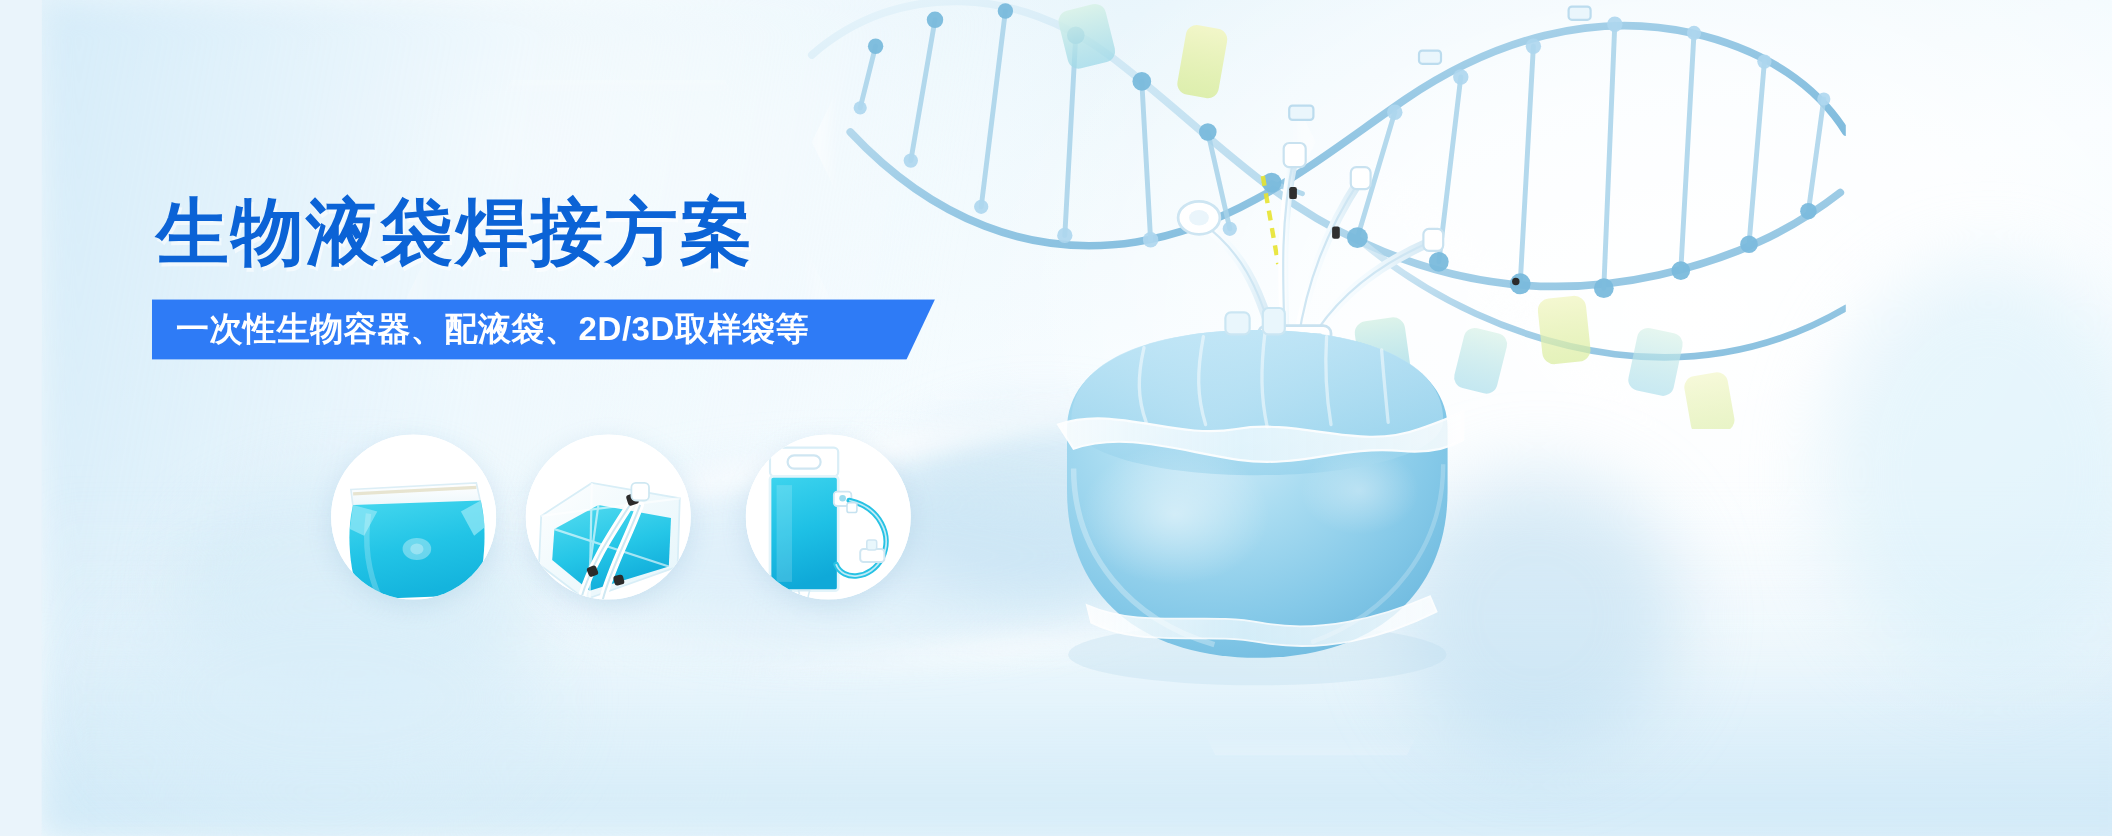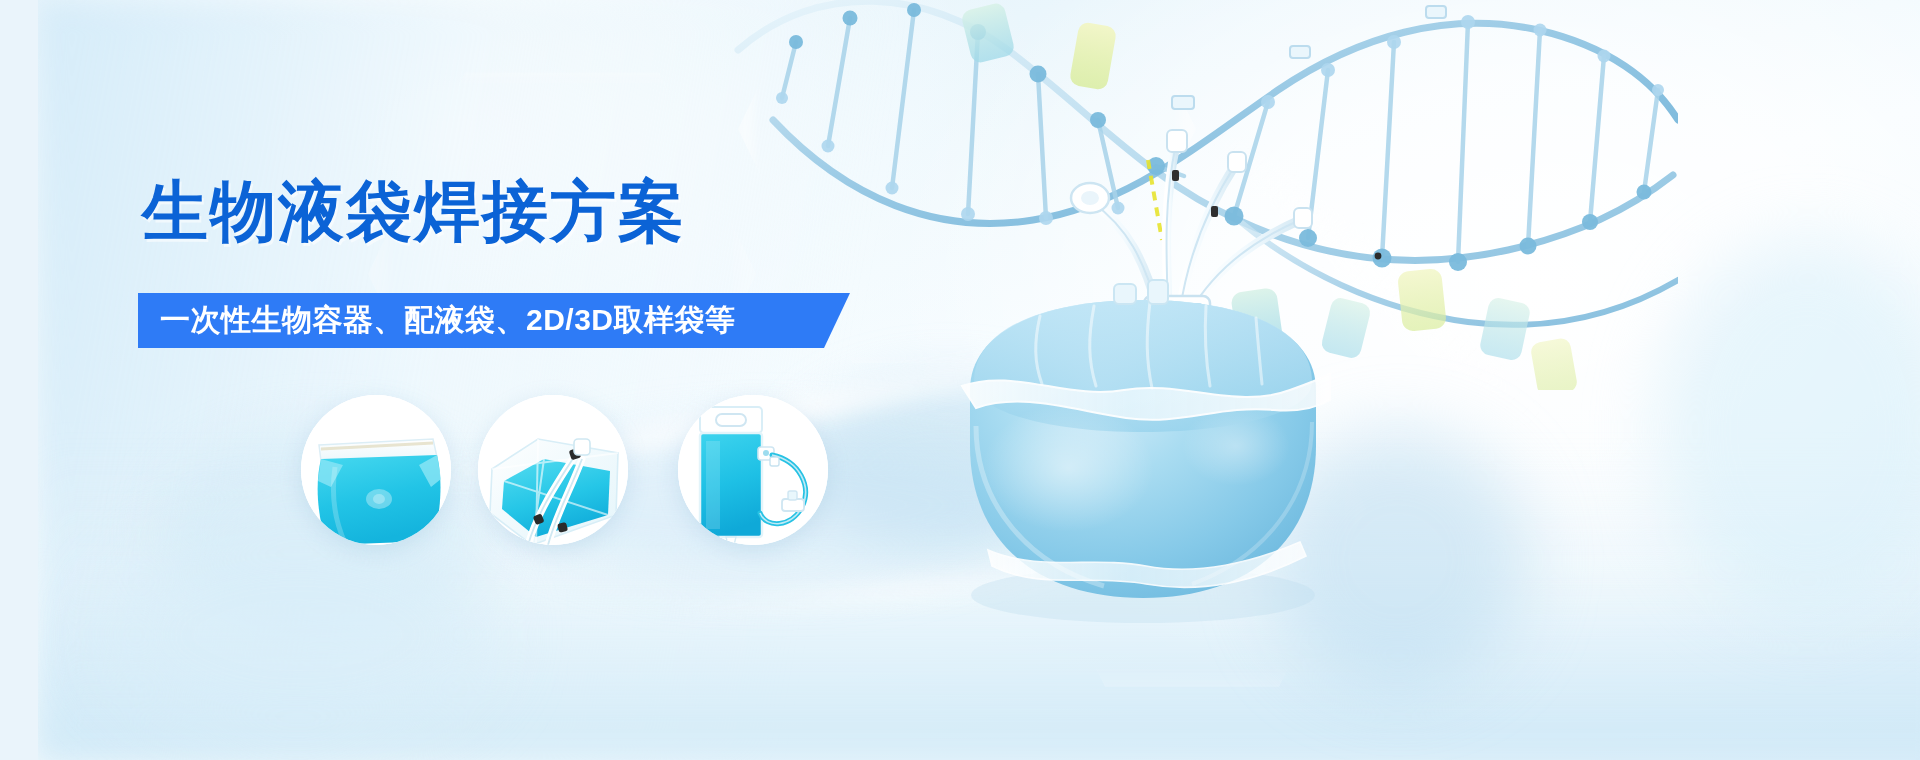--- a/index.html
+++ b/index.html
@@ -62,21 +62,21 @@
 
   
   .headline{
     position:absolute;left:104px;top:178px;
     font-size:66px;line-height:1;font-weight:bold;
     color:#0b63d6;letter-spacing:2px;white-space:nowrap;
     text-shadow:2px 3px 0 rgba(255,255,255,.55);
   }
   
   .subbar{
-    position:absolute;left:100px;top:293px;height:55px;width:712px;
+    position:absolute;left:100px;top:272px;height:55px;width:712px;
     background:#2e7bf6;
     clip-path:polygon(0 0, 100% 0, calc(100% - 26px) 100%, 0 100%);
     display:flex;align-items:center;
   }
   .subbar-text{
     color:#ffffff;font-size:30px;font-weight:bold;letter-spacing:.5px;
     padding-left:22px;white-space:nowrap;
   }
 
   

